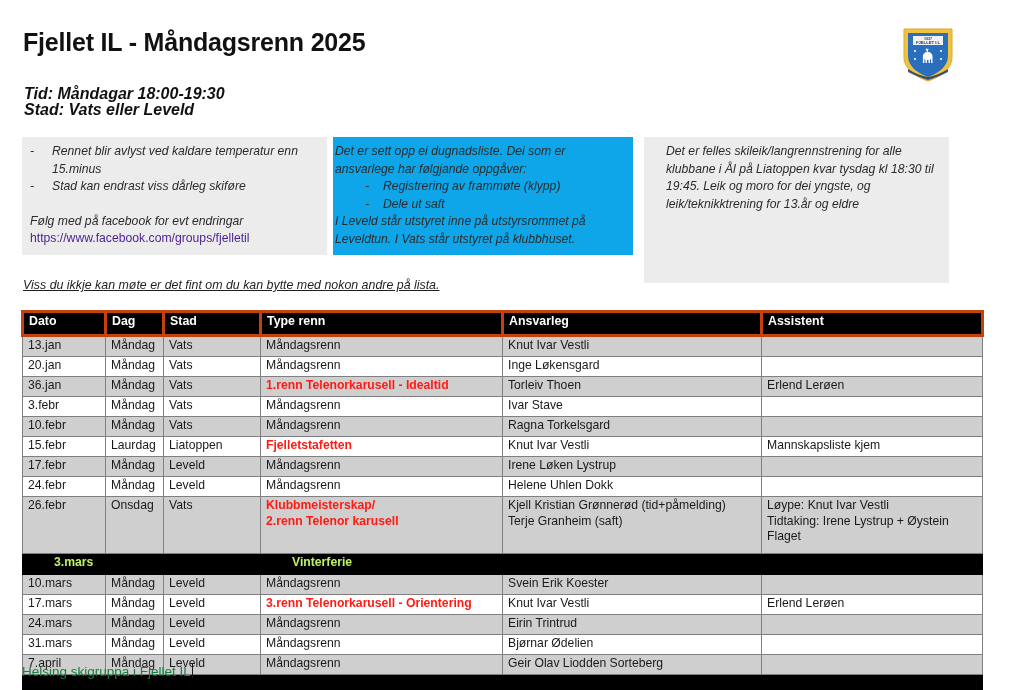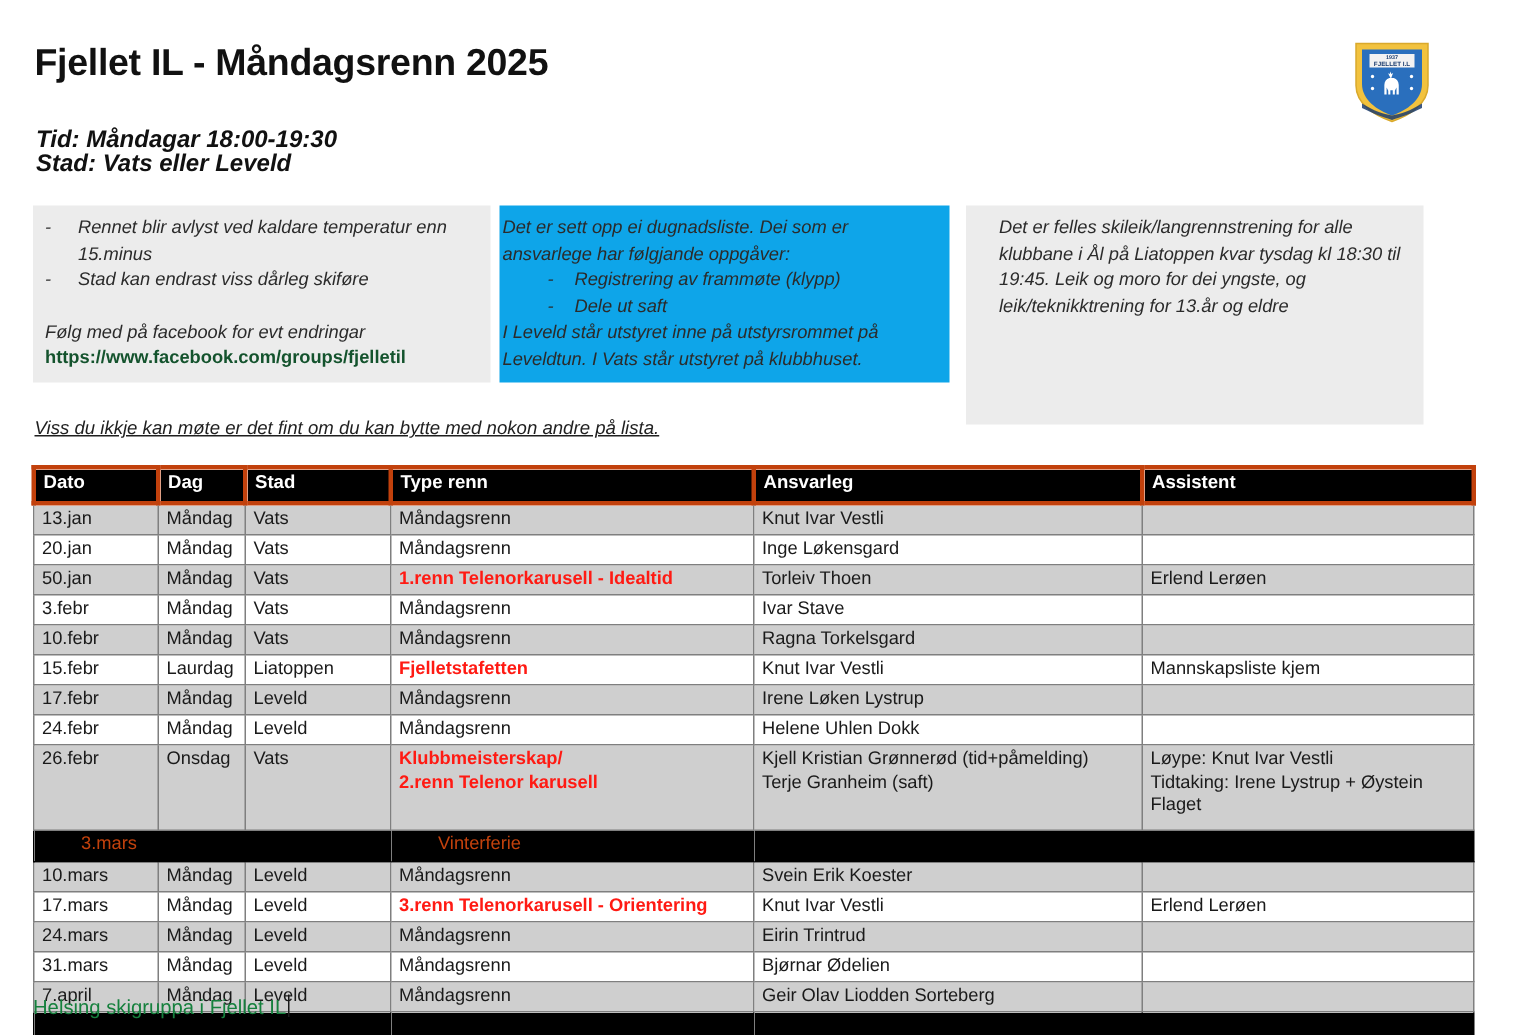--- a/index.html
+++ b/index.html
@@ -77,25 +77,24 @@
     gap: 0px;
   }
   .bullet-dash {
     width: 22px;
     flex: 0 0 22px;
   }
   .bullet-dash.indent { width: 48px; flex: 0 0 48px; text-align: right; padding-right: 14px; box-sizing: border-box;}
   .bullet-text { flex: 1; }
   .spacer-line { height: 17px; }
   .link {
-    color: #14532d;
+    color: #4c1d95;
     word-break: break-all;
     font-style: normal;
     font-size: 12.2px;
-    font-weight: bold;
   }
 
   
   .note {
     position: absolute;
     left: 23px;
     top: 278px;
     font-size: 12.4px;
     font-style: italic;
     text-decoration: underline;
@@ -138,22 +137,22 @@
     font-weight: bold;
     text-align: left;
     border: 3px solid #c2410c;
     height: 18px;
     font-size: 12.4px;
   }
   tr.shaded td { background: #cfcfcf; }
   tr.plain td  { background: #ffffff; }
   tr.blackrow td {
     background: #000000;
-    color: #c2410c;
-    font-weight: normal;
+    color: #bef264;
+    font-weight: bold;
     border: 1px solid #000000;
     height: 17px;
     padding-left: 31px;
   }
   tr.tall td { height: 53px; white-space: normal; }
   td.red {
     color: #ff1a13;
     font-weight: bold;
   }
   td.wrap { white-space: normal; }
@@ -279,21 +278,21 @@
           </tr>
           <tr class="plain">
             <td>20.jan</td>
             <td>Måndag</td>
             <td>Vats</td>
             <td>Måndagsrenn</td>
             <td>Inge Løkensgard</td>
             <td></td>
           </tr>
           <tr class="shaded">
-            <td>50.jan</td>
+            <td>36.jan</td>
             <td>Måndag</td>
             <td>Vats</td>
             <td class="red">1.renn Telenorkarusell - Idealtid</td>
             <td>Torleiv Thoen</td>
             <td>Erlend Lerøen</td>
           </tr>
           <tr class="plain">
             <td>3.febr</td>
             <td>Måndag</td>
             <td>Vats</td>

